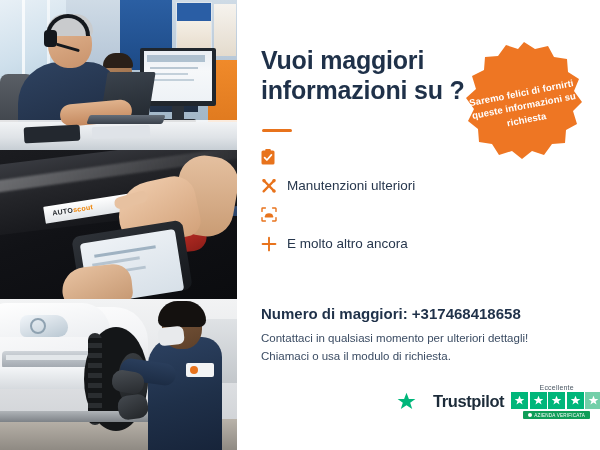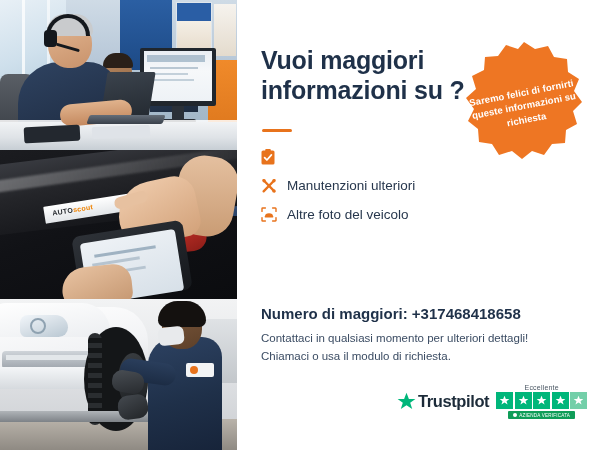--- a/index.html
+++ b/index.html
@@ -482,21 +482,21 @@
   .trustpilot {
     position: absolute;
     left: 160px; top: 372px;
     display: flex;
     align-items: center;
     gap: 7px;
   }
   .tp-logo {
     display: flex;
     align-items: flex-start;
-    gap: 2px;
+    gap: 17px;
   }
   .tp-word {
     font-size: 16.5px;
     font-weight: 700;
     color: #1c2b39;
     letter-spacing: -0.4px;
   }
   .tp-right { display: flex; flex-direction: column; align-items: center; }
   .tp-excellent {
     font-size: 7px;
@@ -672,23 +672,31 @@
         <span class="feat-ico">
           <svg width="16" height="15" viewBox="0 0 16 15">
             <path d="M1 4.4 V1.6 a.6.6 0 0 1 .6-.6 H4.4" fill="none" stroke="#e8731c" stroke-width="1.4" stroke-linecap="round"></path>
             <path d="M11.6 1 H14.4 a.6.6 0 0 1 .6.6 V4.4" fill="none" stroke="#e8731c" stroke-width="1.4" stroke-linecap="round"></path>
             <path d="M15 10.6 V13.4 a.6.6 0 0 1-.6.6 H11.6" fill="none" stroke="#e8731c" stroke-width="1.4" stroke-linecap="round"></path>
             <path d="M4.4 14 H1.6 a.6.6 0 0 1-.6-.6 V10.6" fill="none" stroke="#e8731c" stroke-width="1.4" stroke-linecap="round"></path>
             <path d="M4 9.2 q0-3 4-3 t4 3 Z" fill="#e8731c"></path>
             <rect x="3.6" y="9" width="8.8" height="1.5" rx=".7" fill="#e8731c"></rect>
           </svg>
         </span>
-        <span class="feat-label">Altre foto del veicolo</span>
       </div>
 
+      <div class="feat">
+        <span class="feat-ico">
+          <svg width="16" height="16" viewBox="0 0 16 16">
+            <path d="M8 1.6 V14.4" stroke="#e8731c" stroke-width="1.9" stroke-linecap="round"></path>
+            <path d="M1.6 8 H14.4" stroke="#e8731c" stroke-width="1.9" stroke-linecap="round"></path>
+          </svg>
+        </span>
+        <span class="feat-label">E molto altro ancora</span>
+      </div>
 
     </div>
 
     <div class="phone-line">
       <span>Numero di maggiori:</span>
       <span>+317468418658</span>
     </div>
     <div class="contact-1">Contattaci in qualsiasi momento per ulteriori dettagli!</div>
     <div class="contact-2">Chiamaci o usa il modulo di richiesta.</div>
 

